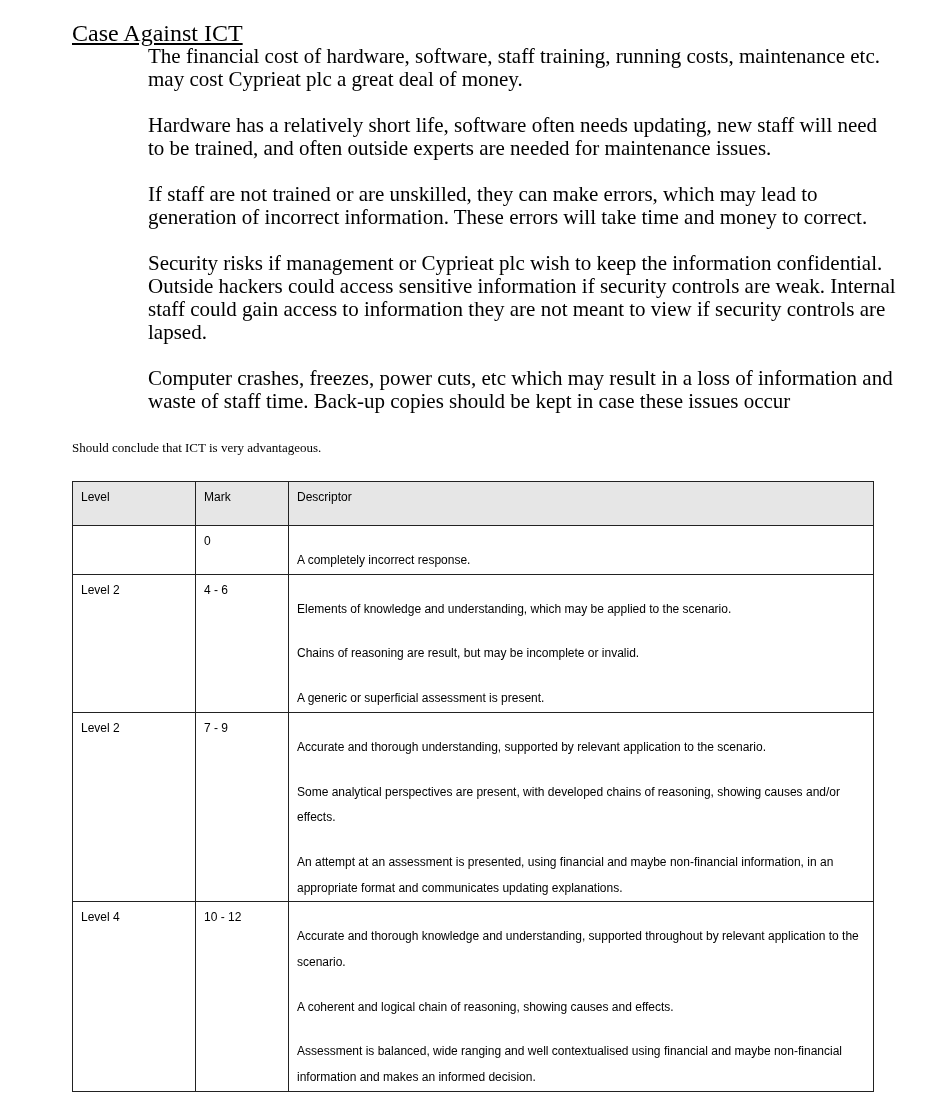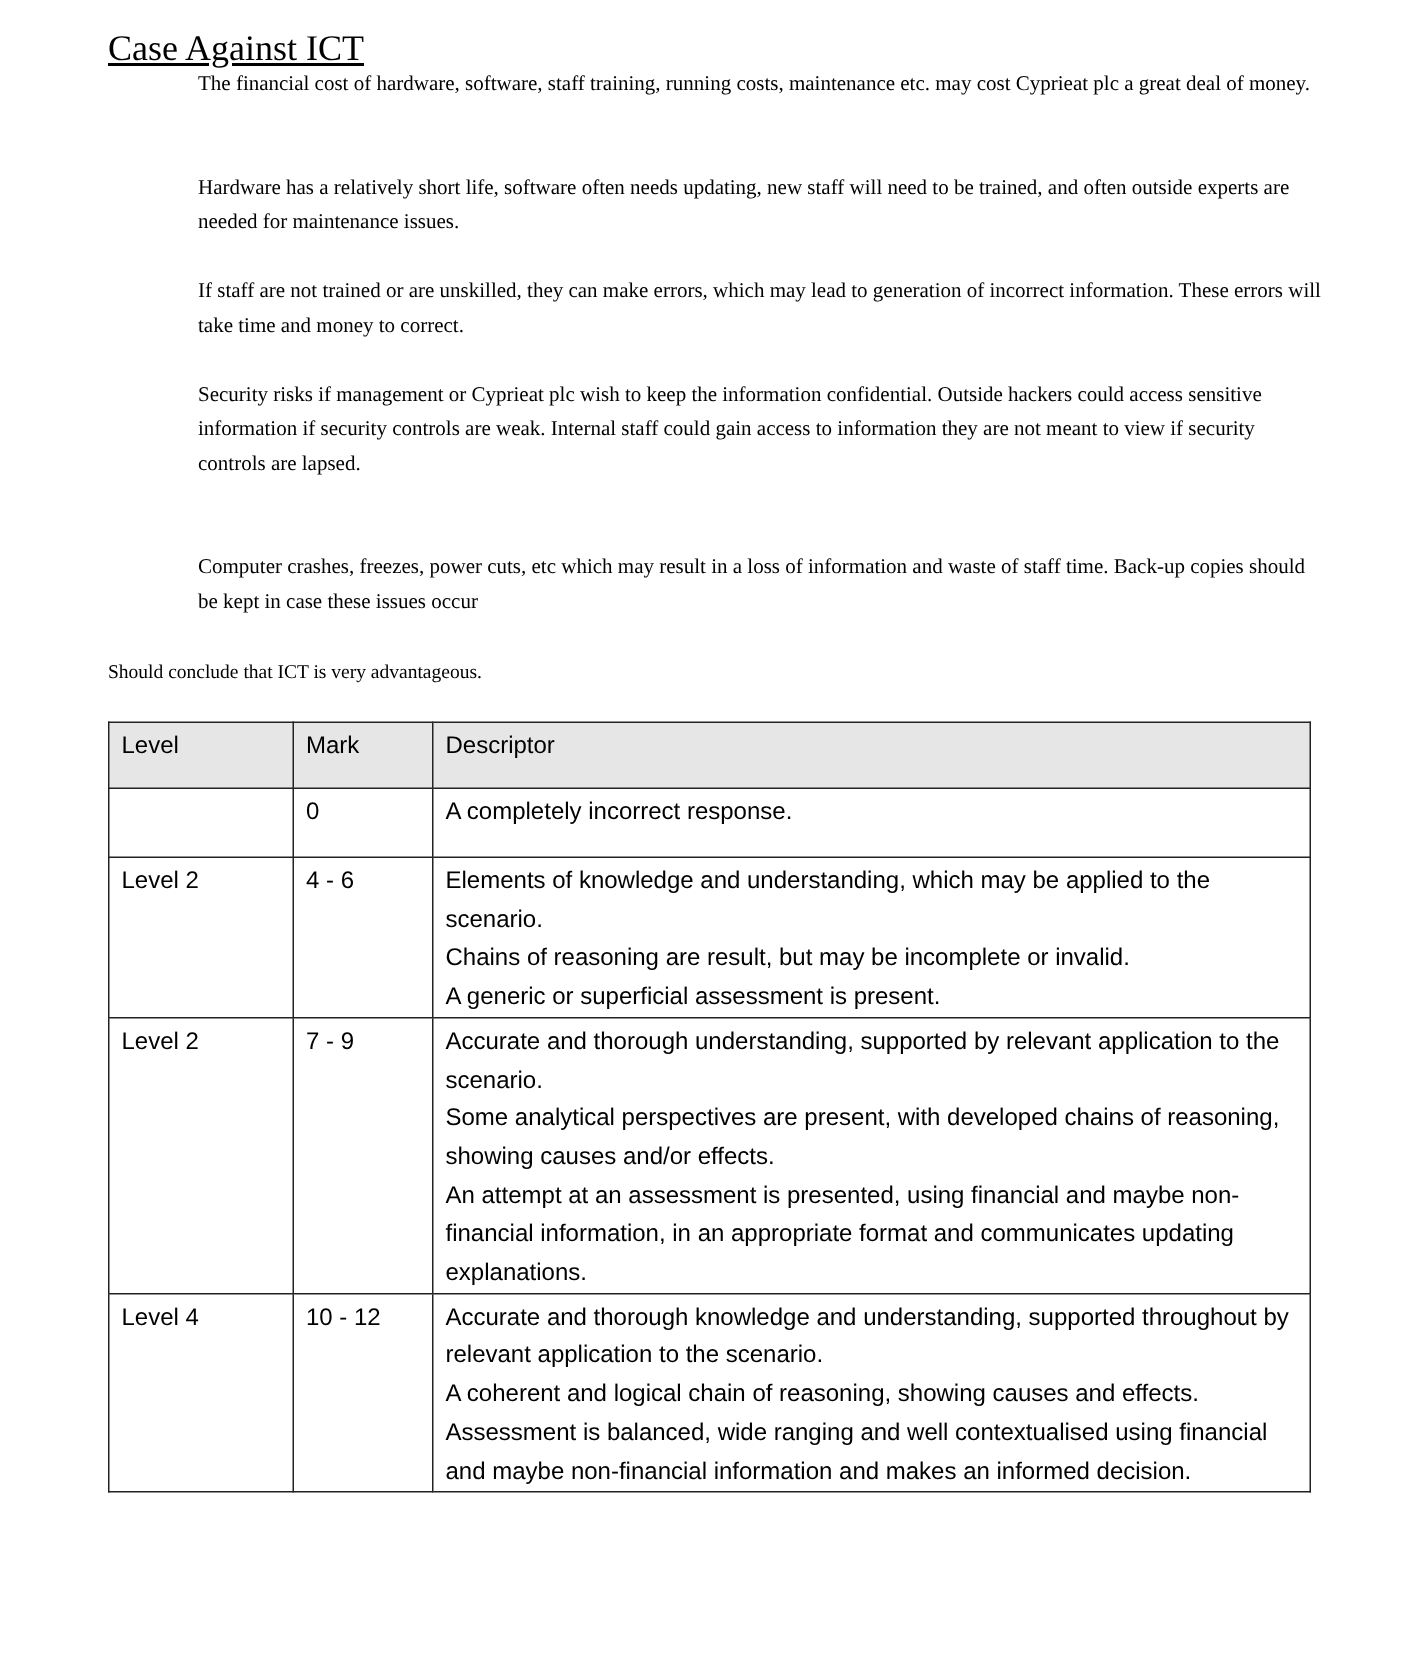--- a/index.html
+++ b/index.html
@@ -4,42 +4,42 @@
 <style>
   html, body { margin: 0; padding: 0; background: #ffffff; }
   body { width: 940px; height: 1111px; position: relative; overflow: hidden; color: #000; }
   .serif { font-family: "Liberation Serif", "DejaVu Serif", serif; }
   .sans { font-family: "Liberation Sans", "DejaVu Sans", sans-serif; }
   .heading {
     position: absolute; left: 72px; top: 22px;
     font-size: 24px; text-decoration: underline; line-height: 22px;
   }
   .para {
-    position: absolute; left: 132px; width: 750px;
-    font-size: 14px; line-height: 23px;
+    position: absolute; left: 148px; width: 750px;
+    font-size: 21px; line-height: 23px;
   }
   .conclusion {
     position: absolute; left: 72px; top: 436px;
     font-size: 13px; line-height: 23px;
   }
   table.rubric {
     position: absolute; left: 72px; top: 481px;
     width: 802px; border-collapse: collapse;
-    font-size: 16px; line-height: 25.7px;
+    font-size: 12px; line-height: 25.7px;
   }
   table.rubric td, table.rubric th {
     border: 1.5px solid #222; vertical-align: top;
     padding: 3px 8px 0 8px; text-align: left; font-weight: normal;
   }
   table.rubric thead th { background: #e6e6e6; height: 40px; }
   .c-level { width: 106px; }
   .c-mark { width: 76px; }
   td.mark { text-align: right; padding-right: 16px; }
   td.level { font-weight: bold; }
-  .desc-line { display: block; }
+  .desc-line { display: block; margin-top: 19px; }
 </style>
 </head>
 <body>
 
 <div class="heading serif">Case Against ICT</div>
 
 <p class="para serif" style="top:45px;margin:0;">The financial cost of hardware, software, staff training, running costs, maintenance etc. may cost Cyprieat plc a great deal of money.</p>
 <p class="para serif" style="top:114px;margin:0;">Hardware has a relatively short life, software often needs updating, new staff will need to be trained, and often outside experts are needed for maintenance issues.</p>
 <p class="para serif" style="top:183px;margin:0;">If staff are not trained or are unskilled, they can make errors, which may lead to generation of incorrect information. These errors will take time and money to correct.</p>
 <p class="para serif" style="top:252px;margin:0;">Security risks if management or Cyprieat plc wish to keep the information confidential. Outside hackers could access sensitive information if security controls are weak. Internal staff could gain access to information they are not meant to view if security controls are lapsed.</p>

